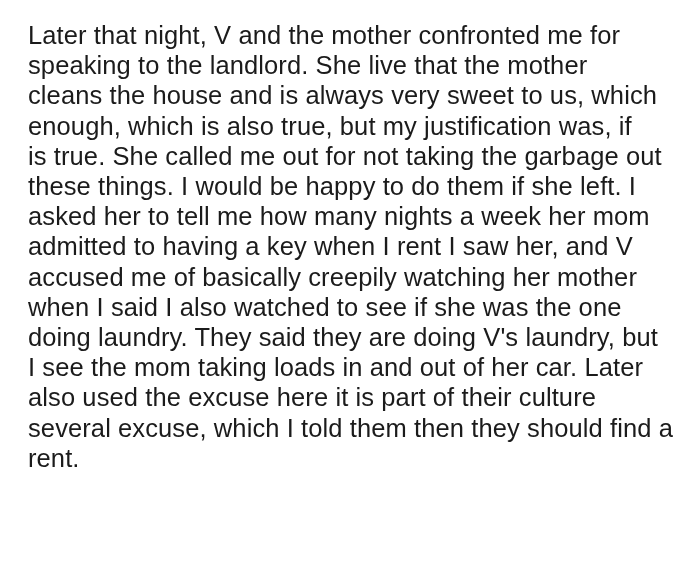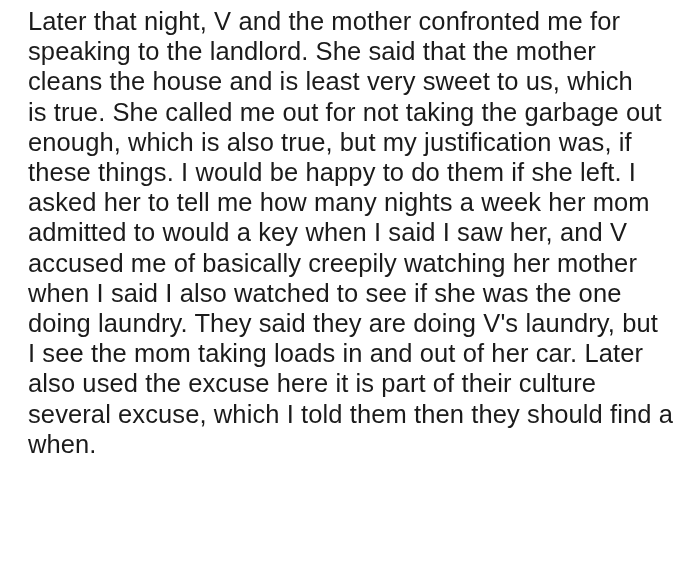--- a/index.html
+++ b/index.html
@@ -6,47 +6,47 @@
     margin: 0;
     padding: 0;
     width: 700px;
     height: 572px;
     background: #ffffff;
     overflow: hidden;
   }
   .post {
     box-sizing: border-box;
     width: 700px;
-    padding: 6px 10px 0 28px;
+    padding: 20px 10px 0 28px;
     font-family: "Liberation Sans", "DejaVu Sans", sans-serif;
     font-size: 25.5px;
     line-height: 30.2px;
     font-weight: 400;
     color: #1b1b1b;
     letter-spacing: 0.1px;
     -webkit-font-smoothing: antialiased;
   }
   .line {
     white-space: nowrap;
   }
 </style>
 </head>
 <body>
 
 <main>
   <article class="post">
     <div class="line">Later that night, V and the mother confronted me for</div>
-    <div class="line">speaking to the landlord. She said that the mother</div>
-    <div class="line">cleans the house and is least very sweet to us, which</div>
+    <div class="line">speaking to the landlord. She live that the mother</div>
+    <div class="line">cleans the house and is always very sweet to us, which</div>
+    <div class="line">enough, which is also true, but my justification was, if</div>
     <div class="line">is true. She called me out for not taking the garbage out</div>
-    <div class="line">enough, which is also true, but my justification was, if</div>
     <div class="line">these things. I would be happy to do them if she left. I</div>
     <div class="line">asked her to tell me how many nights a week her mom</div>
-    <div class="line">admitted to would a key when I said I saw her, and V</div>
+    <div class="line">admitted to having a key when I rent I saw her, and V</div>
     <div class="line">accused me of basically creepily watching her mother</div>
     <div class="line">when I said I also watched to see if she was the one</div>
     <div class="line">doing laundry. They said they are doing V's laundry, but</div>
     <div class="line">I see the mom taking loads in and out of her car. Later</div>
     <div class="line">also used the excuse here it is part of their culture</div>
     <div class="line">several excuse, which I told them then they should find a</div>
-    <div class="line">when.</div>
+    <div class="line">rent.</div>
   </article>
 </main>
 
 </body></html>

